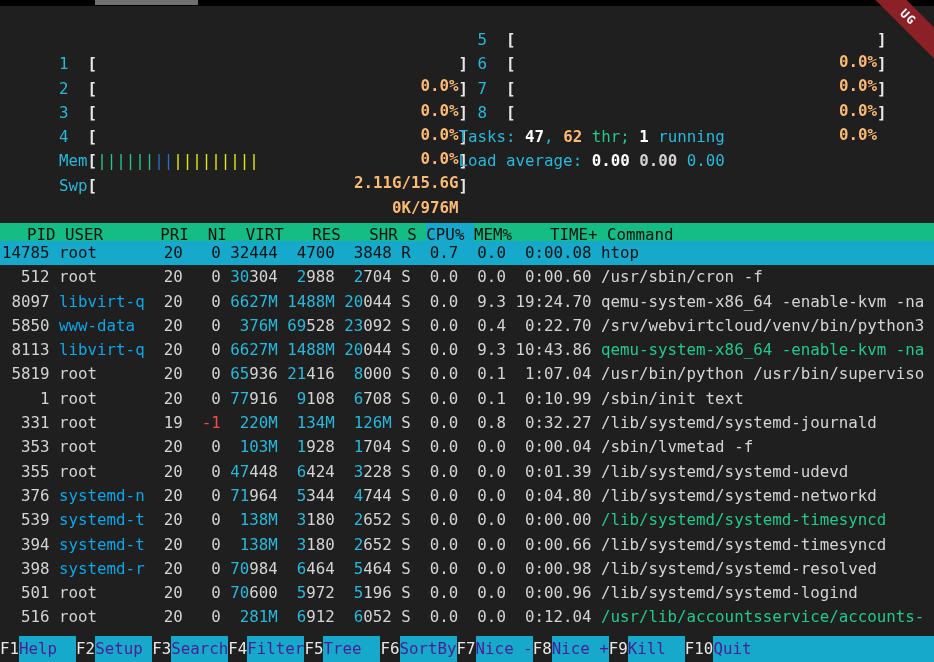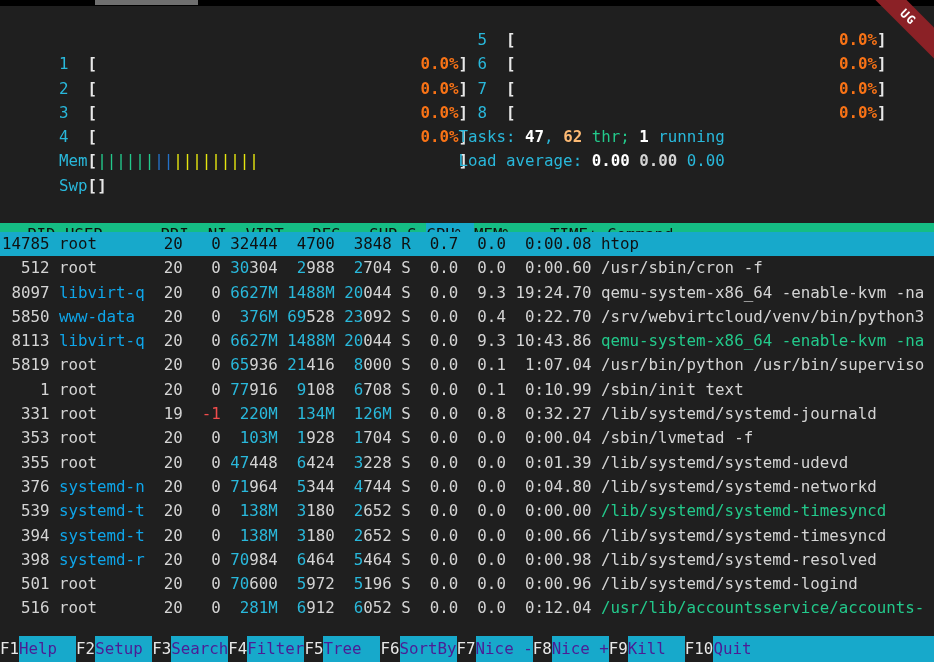--- a/index.html
+++ b/index.html
@@ -21,38 +21,38 @@
   .rcol { position:absolute; left:calc(48ch + 2px); top:0; white-space:pre; }
   .pad2 { display:inline-block; width:2ch; }
   .cyan { color:#29b8db; }
   .cyan-b { color:#3ec9e8; font-weight:bold; }
   .white-b { color:#ffffff; font-weight:bold; }
   .fg-b { color:#d4d4d4; font-weight:bold; }
   .green-t { color:#23c98b; }
   .green-b { color:#fdba74; font-weight:bold; }
   .brk { color:#e8e8e8; font-weight:bold; }
   .minner { display:inline-flex; width:38ch; justify-content:space-between; vertical-align:top; }
-  .mval { color:#f97316; font-weight:bold; }
+  .mval { color:#fdba74; font-weight:bold;margin-top:22px; }
   .pipe-g { color:#23c98b; }
   .pipe-b { color:#2472c8; }
   .pipe-y { color:#e5e510; }
   .hdr {
     position:absolute; top:223px; left:0; width:934px; height:24.3px; line-height:24.3px;
     background:#15bd84; color:#101010; white-space:pre; padding-left:8px;
   }
   .c { display:inline-block; white-space:pre; vertical-align:top; }
   .sp { display:inline-block; width:1ch; }
   .w5r { width:5ch; text-align:right; }
   .w9l { width:9ch; text-align:left; }
   .w3r { width:3ch; text-align:right; }
   .w4r { width:4ch; text-align:right; }
   .w8r { width:8ch; text-align:right; }
   .w1 { width:1ch; }
   .sorthl { background:#17a9cb; width:5ch; text-align:right; padding-right:1ch; }
-  .rows { position:absolute; top:232px; left:0; width:934px; }
+  .rows { position:absolute; top:241px; left:0; width:934px; }
   .prow { height:24.3px; line-height:24.3px; white-space:pre; padding-left:2px; }
   .prow .hi { color:#29b8db; }
   .prow .lo { color:#d4d4d4; }
   .prow.selected { background:#17a9cb; }
   .prow.selected span { color:#101010 !important; }
   .dim { color:#0ea5e9; }
   .green { color:#23c98b; }
   .red { color:#f14c4c; }
   .fnbar {
     position:absolute; top:636px; left:0; width:934px; height:26px; line-height:26px;
@@ -87,26 +87,26 @@
     <span class="pad2"></span><span class="cyan">3</span><span class="pad2"></span><span class="brk">[</span><span class="minner"><span></span><span class="mval">0.0%</span></span><span class="brk">]</span>
     <span class="rcol"><span class="pad2"></span><span class="cyan">7</span><span class="pad2"></span><span class="brk">[</span><span class="minner"><span></span><span class="mval">0.0%</span></span><span class="brk">]</span></span>
   </div>
 
   <div class="line">
     <span class="pad2"></span><span class="cyan">4</span><span class="pad2"></span><span class="brk">[</span><span class="minner"><span></span><span class="mval">0.0%</span></span><span class="brk">]</span>
     <span class="rcol"><span class="pad2"></span><span class="cyan">8</span><span class="pad2"></span><span class="brk">[</span><span class="minner"><span></span><span class="mval">0.0%</span></span><span class="brk">]</span></span>
   </div>
 
   <div class="line">
-    <span class="pad2"></span><span class="cyan">Mem</span><span class="brk">[</span><span class="minner"><span><span class="pipe-g">||||||</span><span class="pipe-b">||</span><span class="pipe-y">|||||||||</span></span></span><span class="brk">]</span>
+    <span class="pad2"></span><span class="cyan">Mem</span><span class="brk">[</span><span class="minner"><span><span class="pipe-g">||||||</span><span class="pipe-b">||</span><span class="pipe-y">|||||||||</span></span><span class="mval">2.11G/15.6G</span></span><span class="brk">]</span>
     <span class="rcol"><span class="cyan">Tasks: </span><span class="white-b">47</span><span class="cyan">, </span><span class="green-b">62</span><span class="green-t"> thr; </span><span class="white-b">1</span><span class="cyan"> running</span></span>
   </div>
 
   <div class="line">
-    <span class="pad2"></span><span class="cyan">Swp</span><span class="brk">[</span><span class="brk">]</span>
+    <span class="pad2"></span><span class="cyan">Swp</span><span class="brk">[</span><span class="minner"><span></span><span class="mval">0K/976M</span></span><span class="brk">]</span>
     <span class="rcol"><span class="cyan">Load average: </span><span class="white-b">0.00</span><span> </span><span class="fg-b">0.00</span><span> </span><span class="cyan">0.00</span></span>
   </div>
 
 
 </div>
 
 <div class="hdr"><span class="c w5r">PID</span><span class="sp"></span><span class="c w9l">USER</span><span class="sp"></span><span class="c w3r">PRI</span><span class="sp"></span><span class="c w3r">NI</span><span class="sp"></span><span class="c w5r">VIRT</span><span class="sp"></span><span class="c w5r">RES</span><span class="sp"></span><span class="c w5r">SHR</span><span class="sp"></span><span class="c w1">S</span><span class="sp"></span><span class="c sorthl">CPU%</span><span class="c w4r">MEM%</span><span class="sp"></span><span class="c w8r">TIME+</span><span class="sp"></span><span class="c">Command</span></div>
 
 <div class="rows">
     <div class="prow selected"><span class="c w5r c-pid">14785</span><span class="sp"></span><span class="c w9l c-user">root</span><span class="sp"></span><span class="c w3r c-pri">20</span><span class="sp"></span><span class="c w3r c-ni">0</span><span class="sp"></span><span class="c w5r c-virt"><span class="hi hi-virt">32</span><span class="lo lo-virt">444</span></span><span class="sp"></span><span class="c w5r c-res"><span class="hi hi-res">4</span><span class="lo lo-res">700</span></span><span class="sp"></span><span class="c w5r c-shr"><span class="hi hi-shr">3</span><span class="lo lo-shr">848</span></span><span class="sp"></span><span class="c w1 c-state">R</span><span class="sp"></span><span class="c w4r c-cpu">0.7</span><span class="sp"></span><span class="c w4r c-mem">0.0</span><span class="sp"></span><span class="c w8r c-time">0:00.08</span><span class="sp"></span><span class="c c-cmd">htop</span></div>

